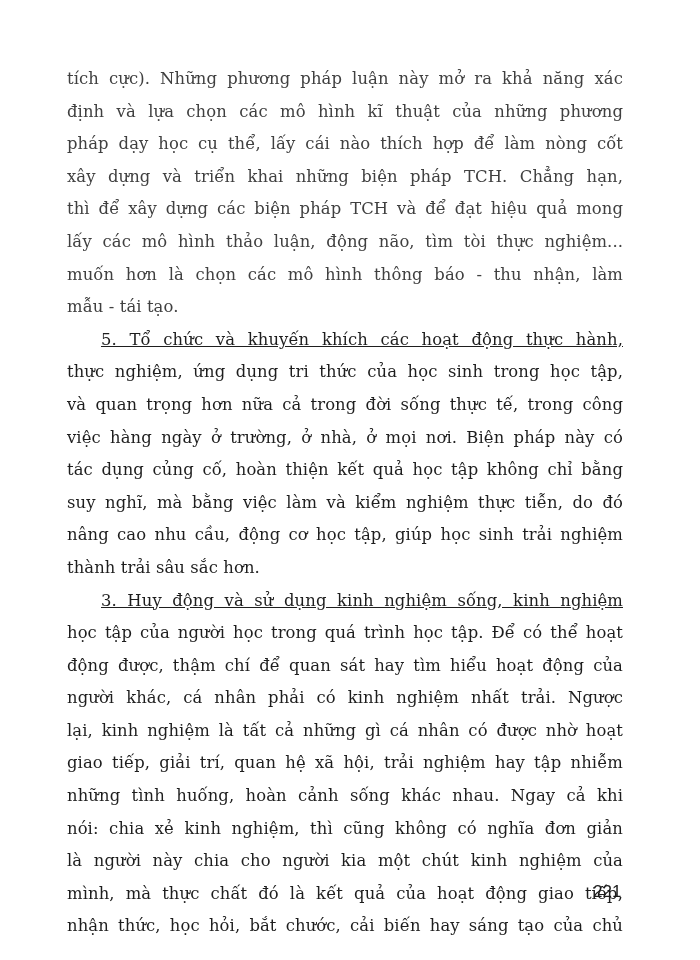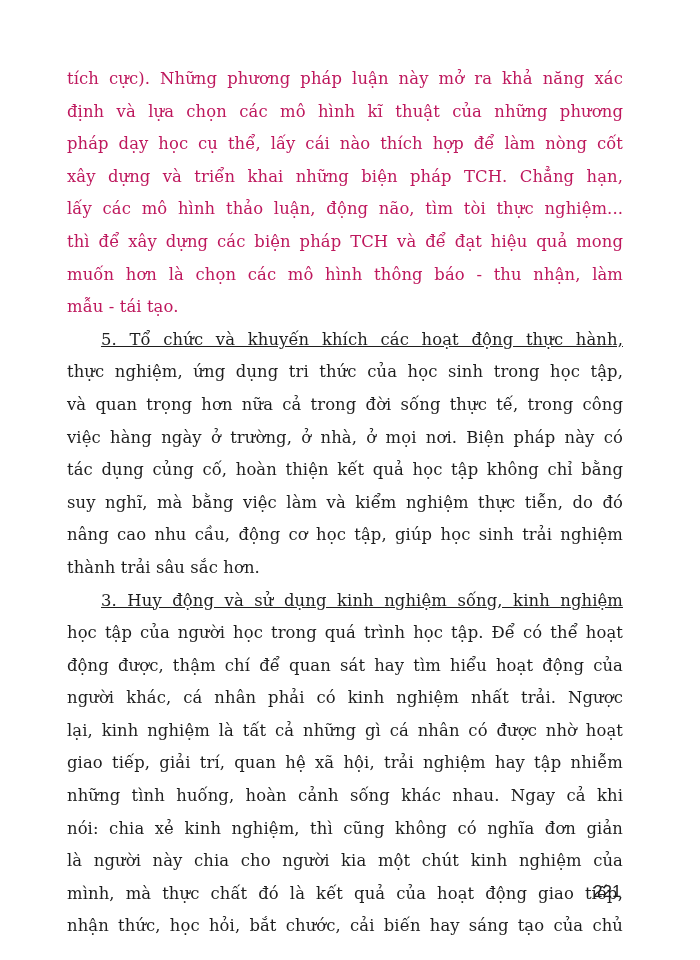--- a/index.html
+++ b/index.html
@@ -27,21 +27,21 @@
       font-size: 16.4px;
       white-space: nowrap;
       text-align: justify;
       text-align-last: justify;
       letter-spacing: 0.1px;
     }
     .line.last {
       text-align-last: left;
     }
     .line.faint {
-      color: #be185d;
+      color: #404040;
     }
     .indent {
       padding-left: 34px;
       text-decoration: underline;
     }
     .page-number {
       position: absolute;
       left: 593px;
       top: 882px;
       font-family: Liberation Sans, sans-serif;
@@ -52,22 +52,22 @@
 </head>
 <body>
 
 <div class="page">
 
   <div>
     <div class="line faint">tích cực). Những phương pháp luận này mở ra khả năng xác</div>
     <div class="line faint">định và lựa chọn các mô hình kĩ thuật của những phương</div>
     <div class="line faint">pháp dạy học cụ thể, lấy cái nào thích hợp để làm nòng cốt</div>
     <div class="line faint">xây dựng và triển khai những biện pháp TCH. Chẳng hạn,</div>
+    <div class="line faint">thì để xây dựng các biện pháp TCH và để đạt hiệu quả mong</div>
     <div class="line faint">lấy các mô hình thảo luận, động não, tìm tòi thực nghiệm...</div>
-    <div class="line faint">thì để xây dựng các biện pháp TCH và để đạt hiệu quả mong</div>
     <div class="line faint">muốn hơn là chọn các mô hình thông báo - thu nhận, làm</div>
     <div class="line faint last">mẫu - tái tạo.</div>
   </div>
 
   <div>
     <div class="line indent">5. Tổ chức và khuyến khích các hoạt động thực hành,</div>
     <div class="line">thực nghiệm, ứng dụng tri thức của học sinh trong học tập,</div>
     <div class="line">và quan trọng hơn nữa cả trong đời sống thực tế, trong công</div>
     <div class="line">việc hàng ngày ở trường, ở nhà, ở mọi nơi. Biện pháp này có</div>
     <div class="line">tác dụng củng cố, hoàn thiện kết quả học tập không chỉ bằng</div>

